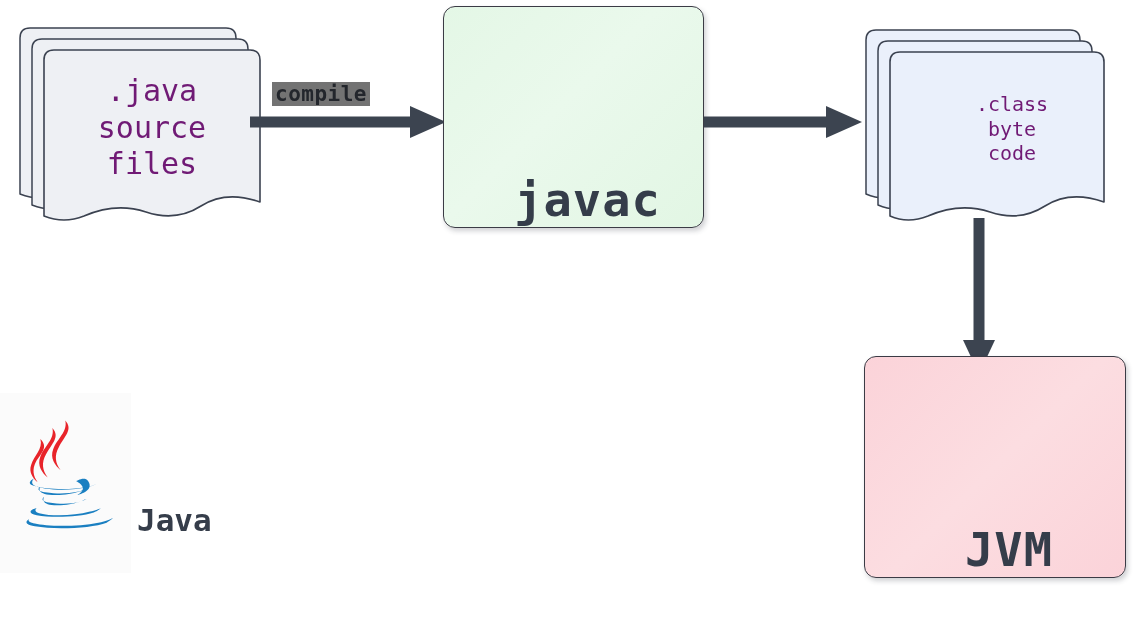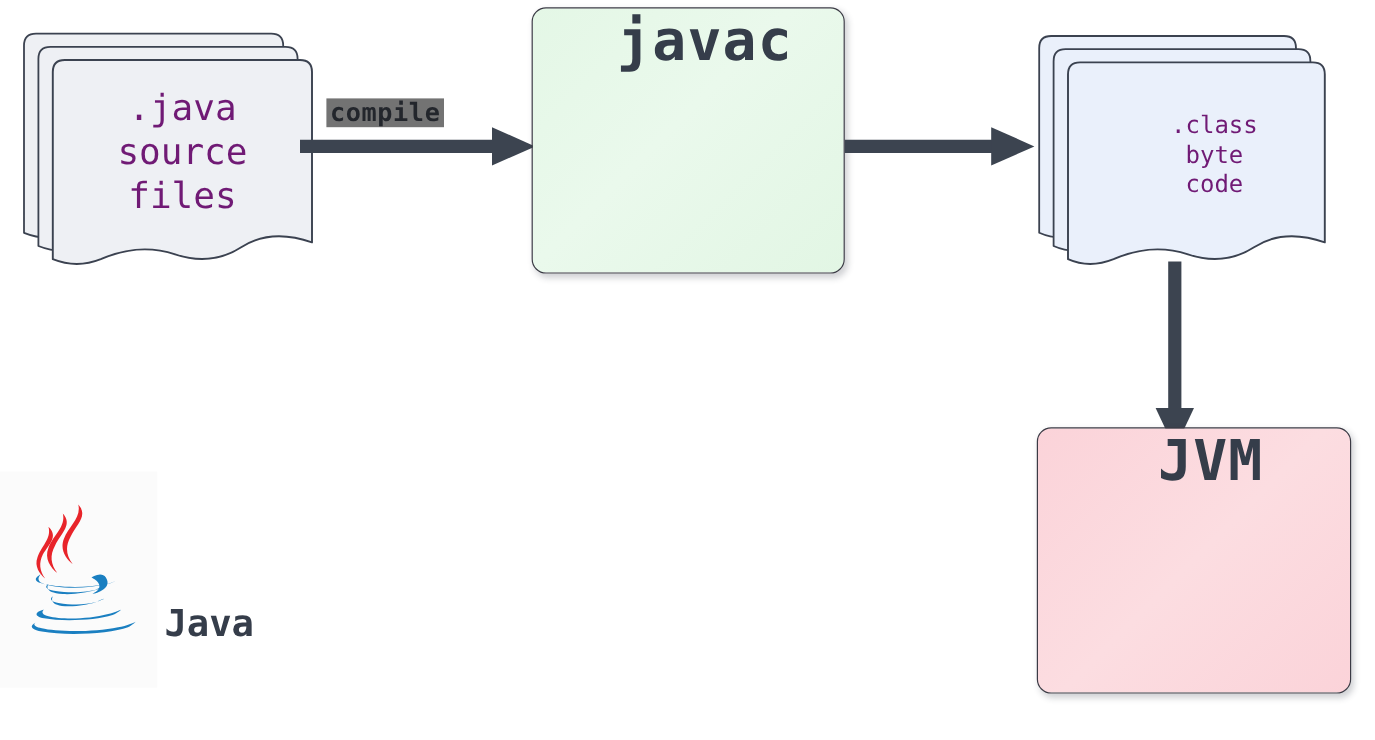--- a/index.html
+++ b/index.html
@@ -35,21 +35,21 @@
     pointer-events: none;
   }
 
   
   .proc-box {
     position: absolute;
     border: 1.6px solid #3b3b45;
     border-radius: 12px;
     box-shadow: 2px 3px 5px rgba(40,45,60,0.22);
     display: flex;
-    align-items: flex-start;
+    align-items: flex-end;
     justify-content: center;
     box-sizing: border-box;
     padding-left: 28px;
   }
   .proc-box .proc-text {
     color: #353d4a;
     font-weight: bold;
     letter-spacing: 1px;
     white-space: pre;
   }

